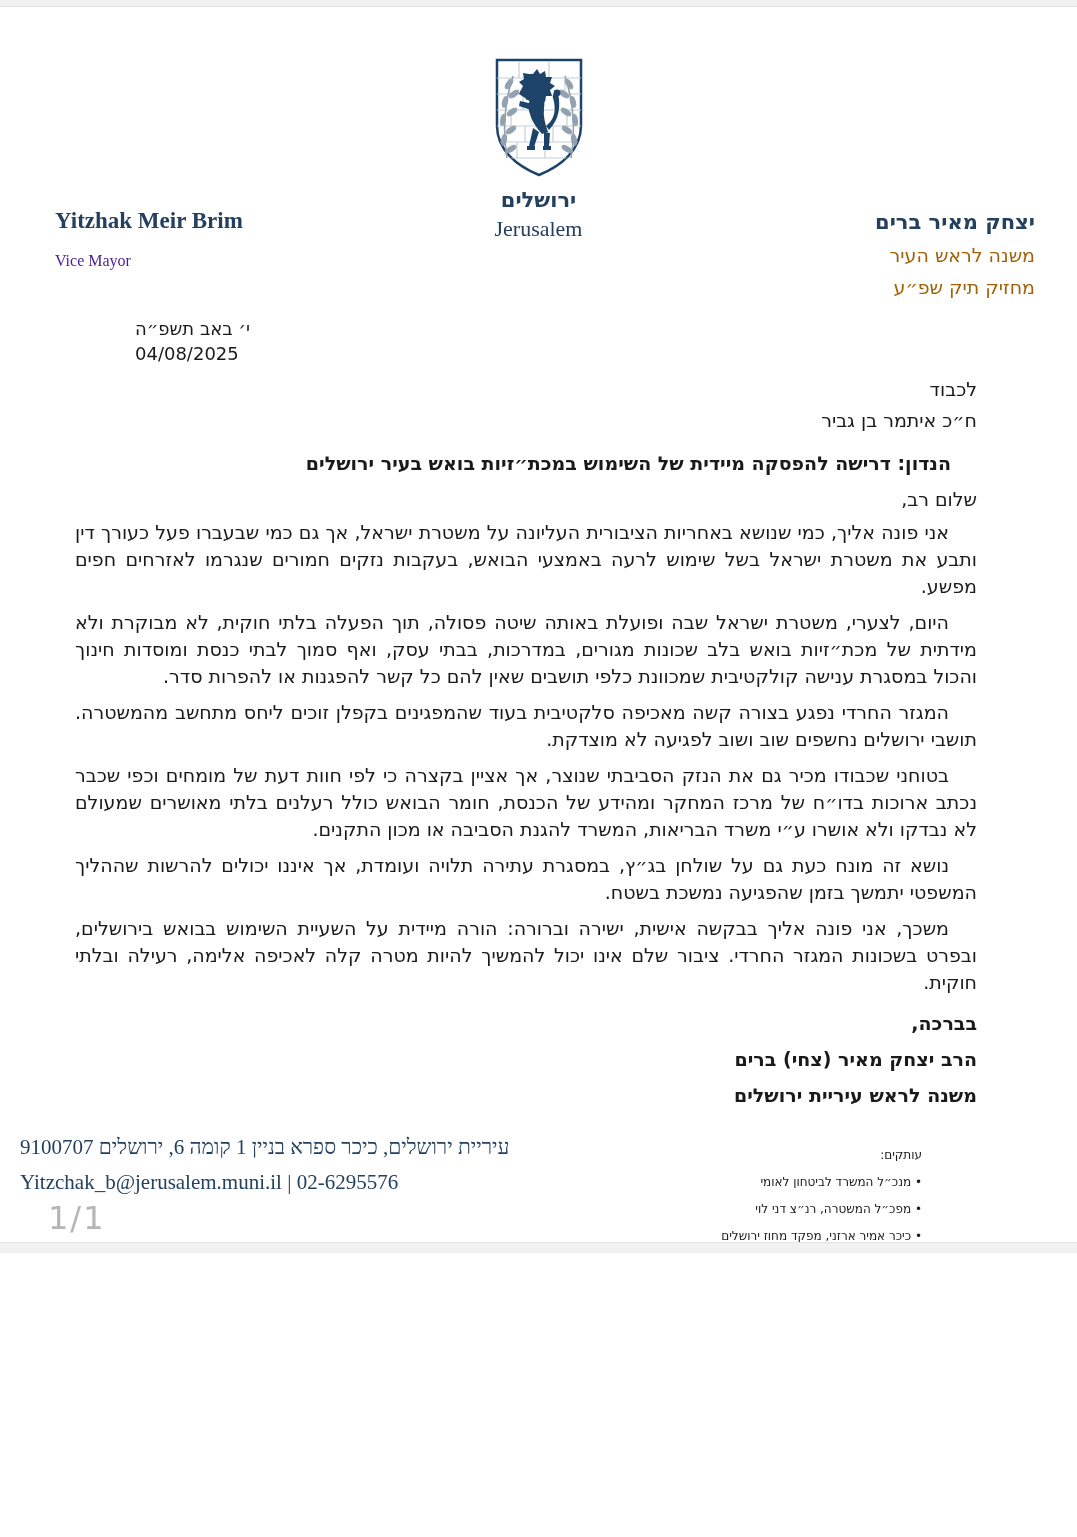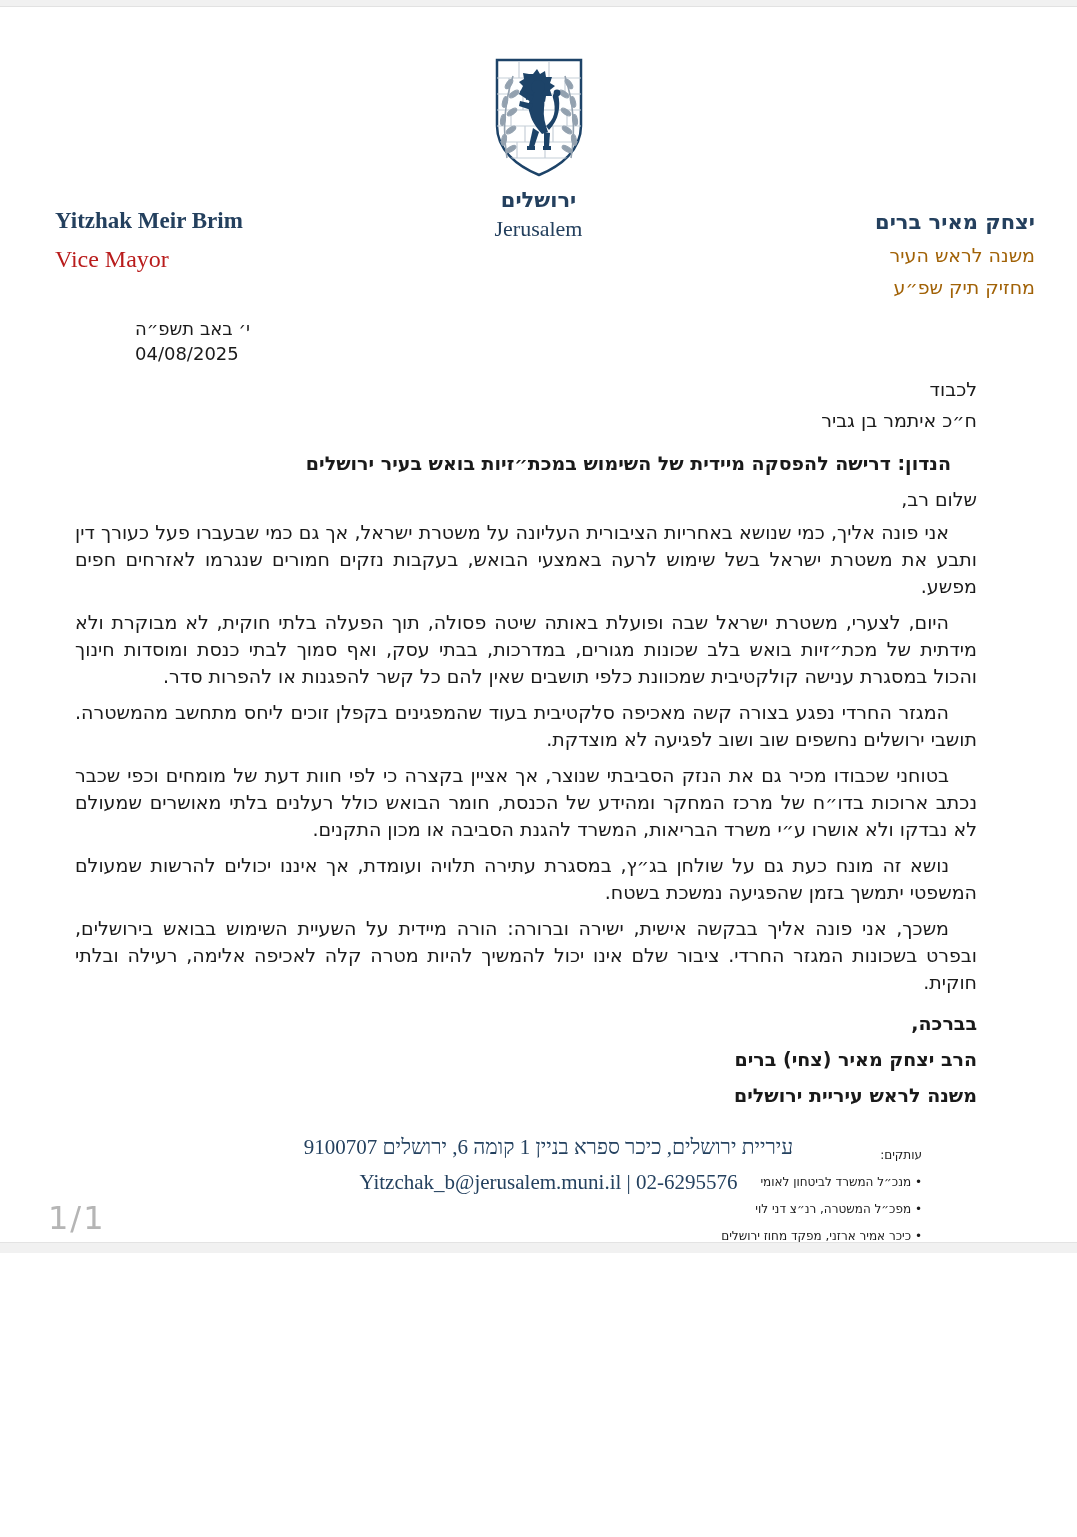--- a/index.html
+++ b/index.html
@@ -28,21 +28,21 @@
   .header-row{
     display:grid;grid-template-columns:1fr auto 1fr;
     padding-top:50px;
   }
   .sender-en{
     padding-left:55px;padding-top:158px;
     font-family:"Liberation Serif","DejaVu Serif",serif;
     color:#24405e;
   }
   .sender-en .name{font-weight:bold;font-size:23px;}
-  .sender-en .title{font-size:24px;color:#b91c1c;margin-top:12px;}
+  .sender-en .title{font-size:16px;color:#4c1d95;margin-top:18px;}
   .emblem-col{text-align:center;width:200px;}
   .emblem-col svg{display:block;margin:4px auto 0;}
   .city-he{
     font-size:21px;font-weight:bold;color:#24405e;margin-top:8px;
   }
   .city-en{
     font-family:"Liberation Serif","DejaVu Serif",serif;
     font-size:22px;color:#24405e;margin-top:4px;
   }
   .sender-he{
@@ -76,21 +76,21 @@
   .closing{margin-top:16px;font-size:19px;font-weight:bold;}
   .closing div{margin-top:14px;}
   .copies{margin-top:42px;padding-left:0;padding-right:55px;font-size:12px;}
   .copies .label{margin-bottom:4px;}
   .copies ul{list-style:none;margin:0;padding:0;}
   .copies li{margin-top:13px;}
   .copies li::before{content:"\2022\00a0";}
   
   .footer{
     position:absolute;left:0;right:0;bottom:58px;
-    text-align:center;color:#24415f;
+    text-align:left;color:#24415f;
     font-family:"Liberation Serif","DejaVu Serif","DejaVu Sans",serif;
     padding-left:20px;
   }
   .footer .address{font-size:21px;direction:rtl;}
   .footer .contact{font-size:21px;margin-top:10px;direction:ltr;}
 </style>
 </head>
 <body>
 
 <div class="viewport">
@@ -195,21 +195,21 @@
 
     <div class="subject">הנדון: דרישה להפסקה מיידית של השימוש במכת״זיות בואש בעיר ירושלים</div>
 
     <div class="greeting">שלום רב,</div>
 
     <div class="paras">
       <p>אני פונה אליך, כמי שנושא באחריות הציבורית העליונה על משטרת ישראל, אך גם כמי שבעברו פעל כעורך דין ותבע את משטרת ישראל בשל שימוש לרעה באמצעי הבואש, בעקבות נזקים חמורים שנגרמו לאזרחים חפים מפשע.</p>
       <p>היום, לצערי, משטרת ישראל שבה ופועלת באותה שיטה פסולה, תוך הפעלה בלתי חוקית, לא מבוקרת ולא מידתית של מכת״זיות בואש בלב שכונות מגורים, במדרכות, בבתי עסק, ואף סמוך לבתי כנסת ומוסדות חינוך והכול במסגרת ענישה קולקטיבית שמכוונת כלפי תושבים שאין להם כל קשר להפגנות או להפרות סדר.</p>
       <p>המגזר החרדי נפגע בצורה קשה מאכיפה סלקטיבית בעוד שהמפגינים בקפלן זוכים ליחס מתחשב מהמשטרה. תושבי ירושלים נחשפים שוב ושוב לפגיעה לא מוצדקת.</p>
       <p>בטוחני שכבודו מכיר גם את הנזק הסביבתי שנוצר, אך אציין בקצרה כי לפי חוות דעת של מומחים וכפי שכבר נכתב ארוכות בדו״ח של מרכז המחקר ומהידע של הכנסת, חומר הבואש כולל רעלנים בלתי מאושרים שמעולם לא נבדקו ולא אושרו ע״י משרד הבריאות, המשרד להגנת הסביבה או מכון התקנים.</p>
-      <p>נושא זה מונח כעת גם על שולחן בג״ץ, במסגרת עתירה תלויה ועומדת, אך איננו יכולים להרשות שמעולם המשפטי יתמשך בזמן שהפגיעה נמשכת בשטח.</p>
+      <p>נושא זה מונח כעת גם על שולחן בג״ץ, במסגרת עתירה תלויה ועומדת, אך איננו יכולים להרשות שההליך המשפטי יתמשך בזמן שהפגיעה נמשכת בשטח.</p>
       <p>משכך, אני פונה אליך בבקשה אישית, ישירה וברורה: הורה מיידית על השעיית השימוש בבואש בירושלים, ובפרט בשכונות המגזר החרדי. ציבור שלם אינו יכול להמשיך להיות מטרה קלה לאכיפה אלימה, רעילה ובלתי חוקית.</p>
     </div>
 
     <div class="closing">
       <div>בברכה,</div>
       <div>הרב יצחק מאיר (צחי) ברים</div>
       <div>משנה לראש עיריית ירושלים</div>
     </div>
 
     <div class="copies">

